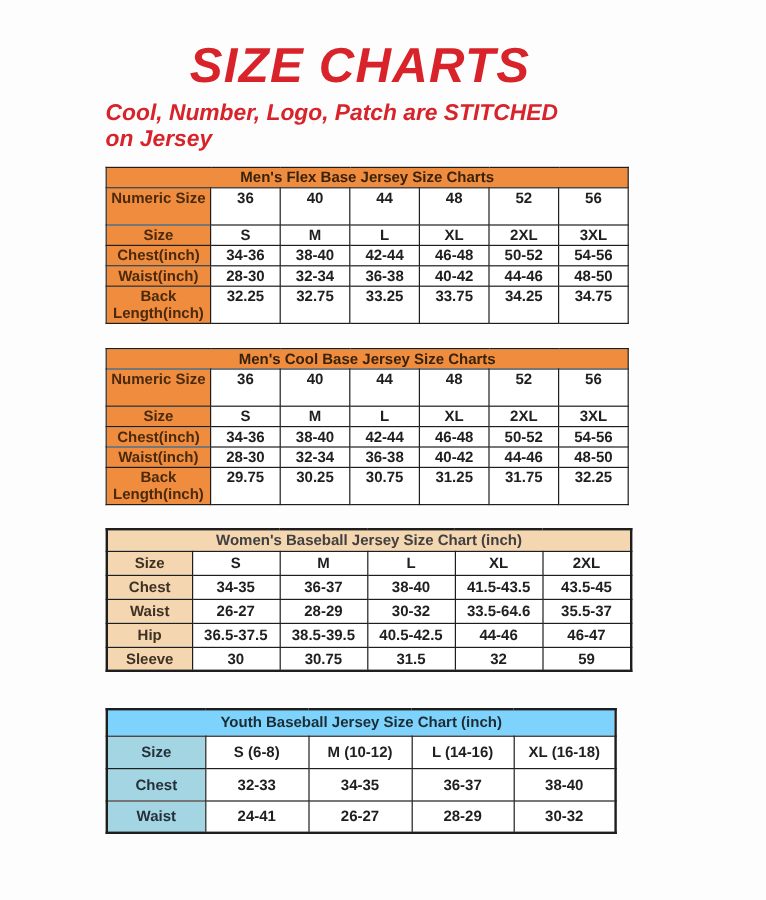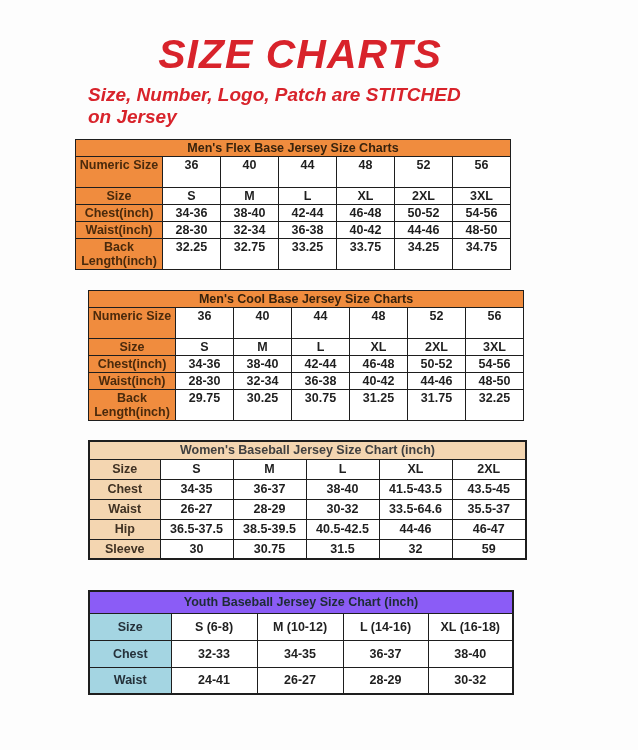--- a/index.html
+++ b/index.html
@@ -45,21 +45,21 @@
 
   
   .theme-orange .title-cell { color:#38220c; }
   .theme-orange .label-cell { color:#4a2a0c; }
   .theme-peach .title-cell  { color:#404040; }
   .theme-peach .label-cell  { color:#3f3123; }
   .theme-blue .title-cell   { color:#1d2c34; }
   .theme-blue .label-cell   { color:#25313a; }
 
   
-  #table-0 { left:75px; top:139px; }
+  #table-0 { left:88px; top:139px; }
   #table-1 { left:88px; top:290px;padding-left:34px; }
   .mens tr { height:17px; }
   .mens tr.title-row { height:17px; }
   .mens tr.tall { height:31px; }
   .mens tr.tall td { vertical-align:top; padding-top:1px; }
 
   
   #table-2 { left:88px; top:440px; border:2px solid #1e1e1e; }
   .womens tr { height:20px; }
   .womens tr.title-row { height:18px; }
@@ -70,21 +70,21 @@
   .youth tr.title-row { height:22px; }
 </style>
 </head>
 <body>
 
 <div class="page">
 
   <div class="main-title">SIZE CHARTS</div>
 
   <div class="subtitle">
-    <div>Size, Number, Logo, Patch are STITCHED</div>
+    <div>Cool, Number, Logo, Patch are STITCHED</div>
     <div>on Jersey</div>
   </div>
 
   <table id="table-0" class="size-table mens theme-orange">
       <colgroup>
         <col style="width: 87px;">
         <col style="width: 58px;">
         <col style="width: 58px;">
         <col style="width: 58px;">
         <col style="width: 58px;">
@@ -264,21 +264,21 @@
   <table id="table-3" class="size-table youth theme-blue">
       <colgroup>
         <col style="width: 82px;">
         <col style="width: 86px;">
         <col style="width: 86px;">
         <col style="width: 85px;">
         <col style="width: 85px;">
       </colgroup>
       <tbody>
         <tr class="title-row">
-          <th colspan="5" class="title-cell" style="background: #8b5cf6;">Youth Baseball Jersey Size Chart (inch)</th>
+          <th colspan="5" class="title-cell" style="background: #7dd3fc;">Youth Baseball Jersey Size Chart (inch)</th>
         </tr>
         <tr>
           <td class="label-cell" style="background: rgb(164, 213, 226);">Size</td>
           <td class="data-cell">S (6-8)</td>
           <td class="data-cell">M (10-12)</td>
           <td class="data-cell">L (14-16)</td>
           <td class="data-cell">XL (16-18)</td>
         </tr>
         <tr>
           <td class="label-cell" style="background: rgb(164, 213, 226);">Chest</td>

